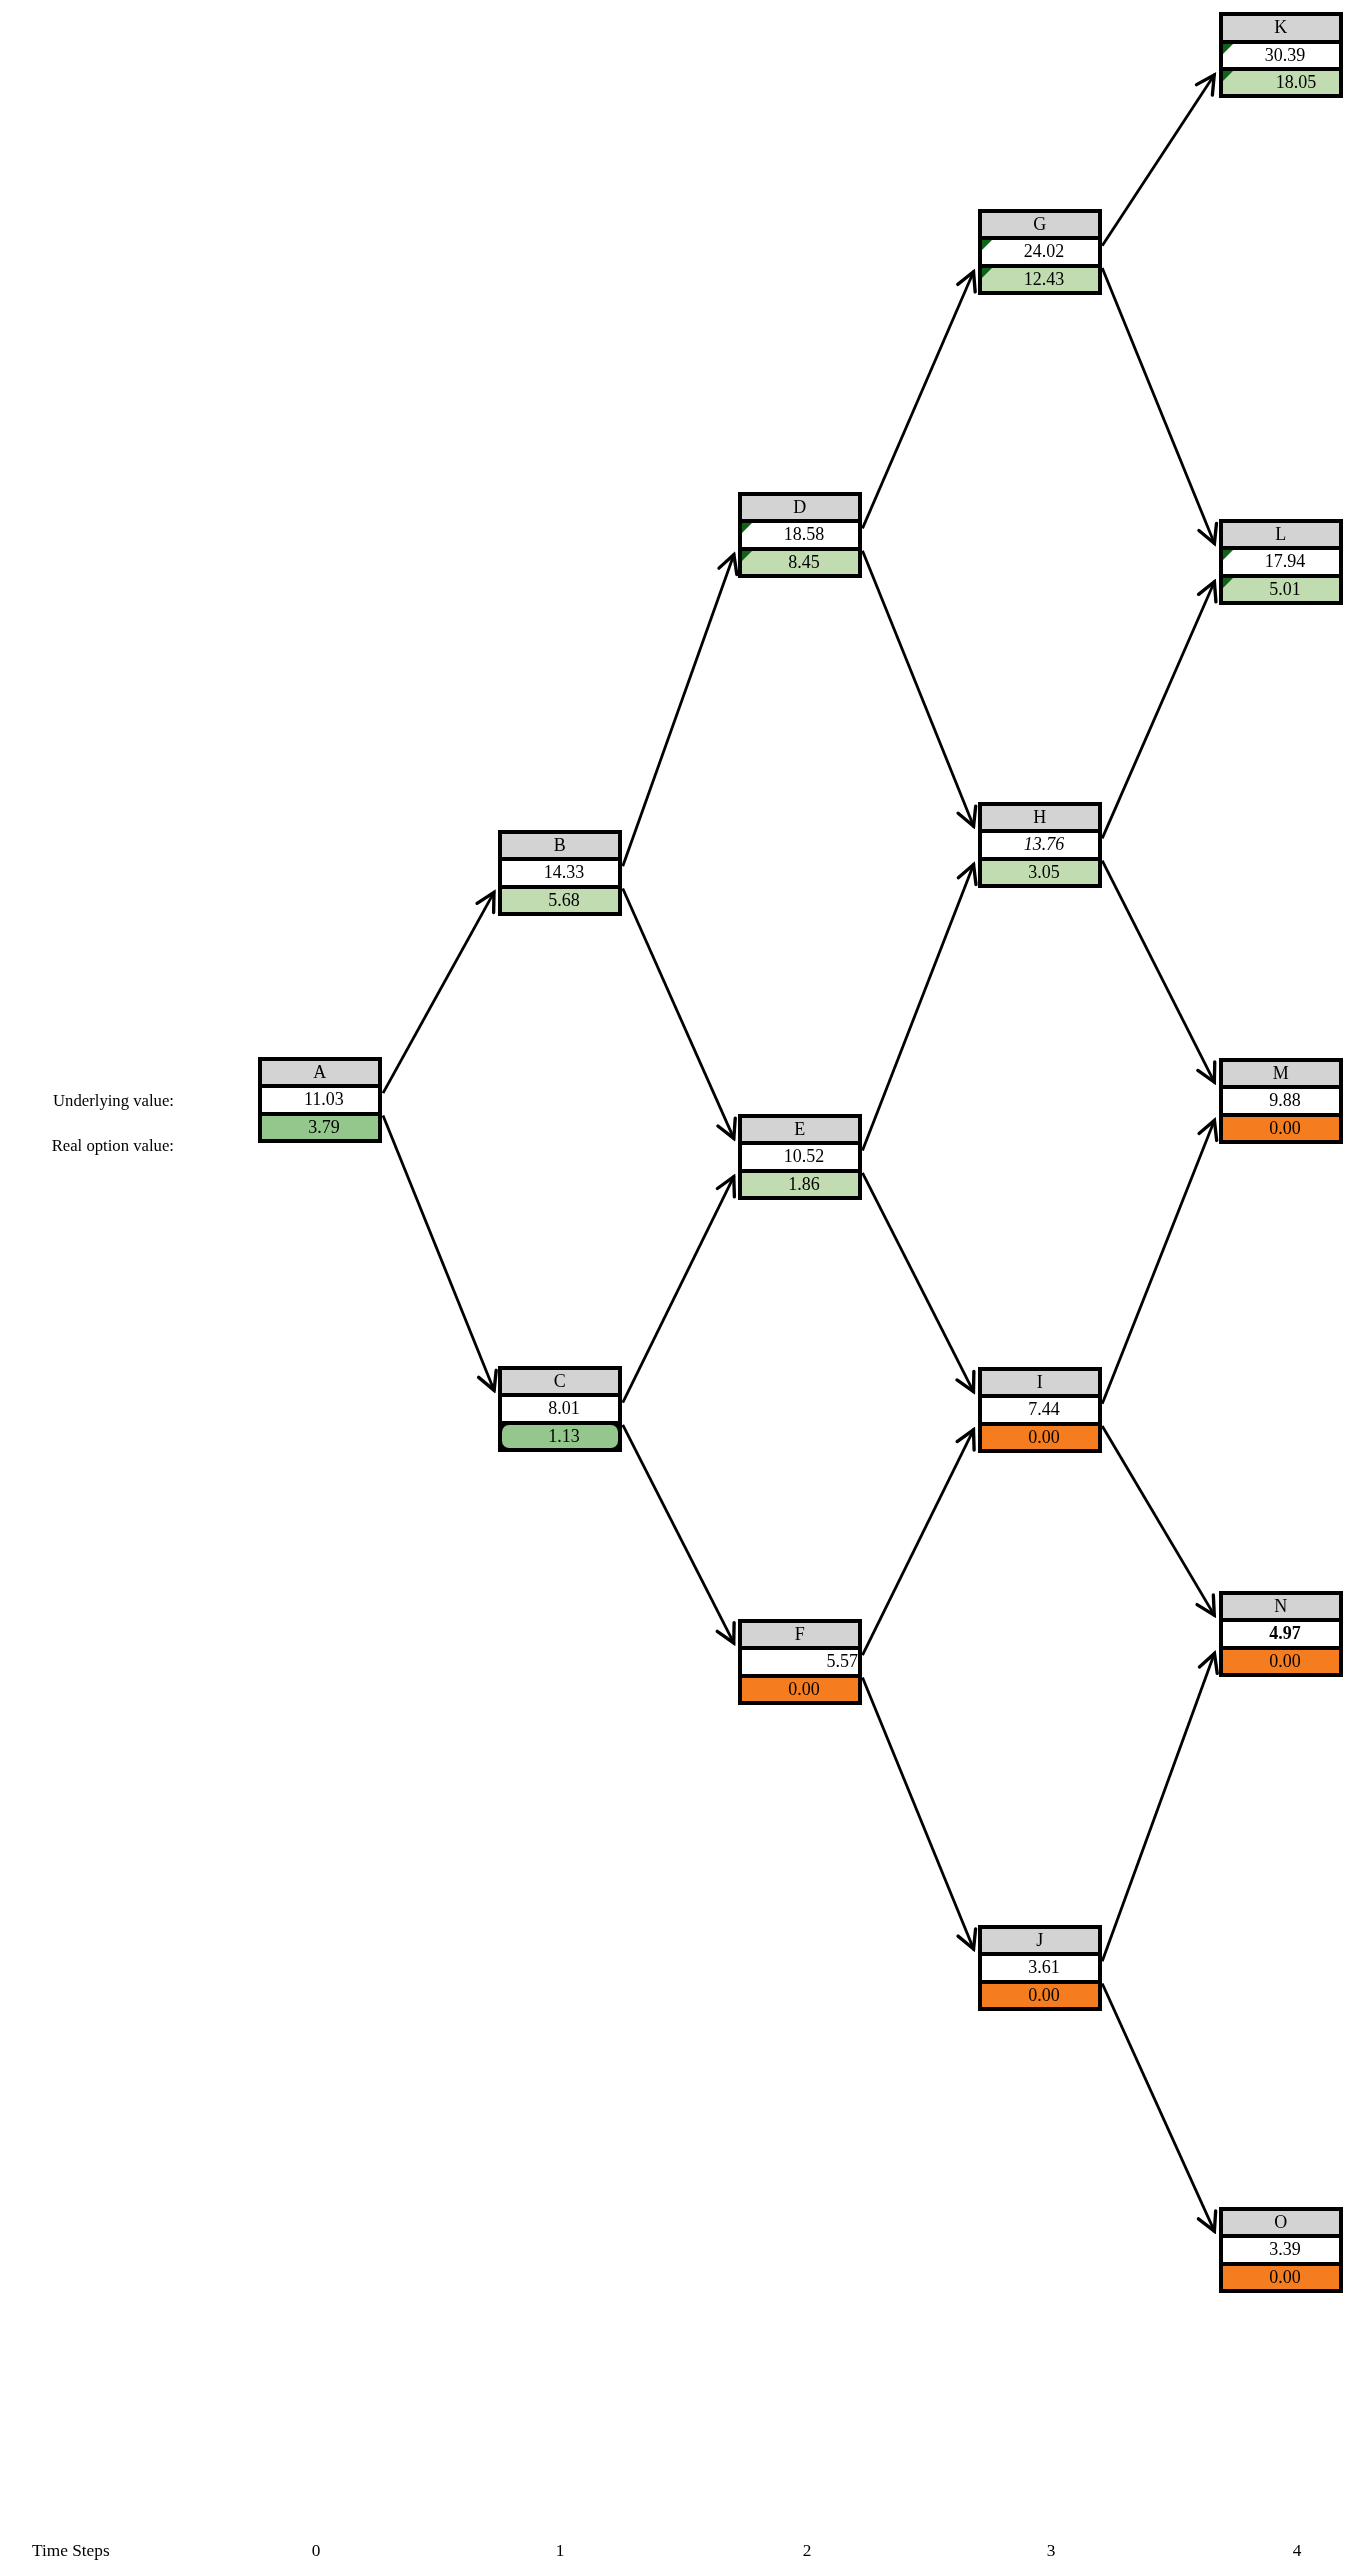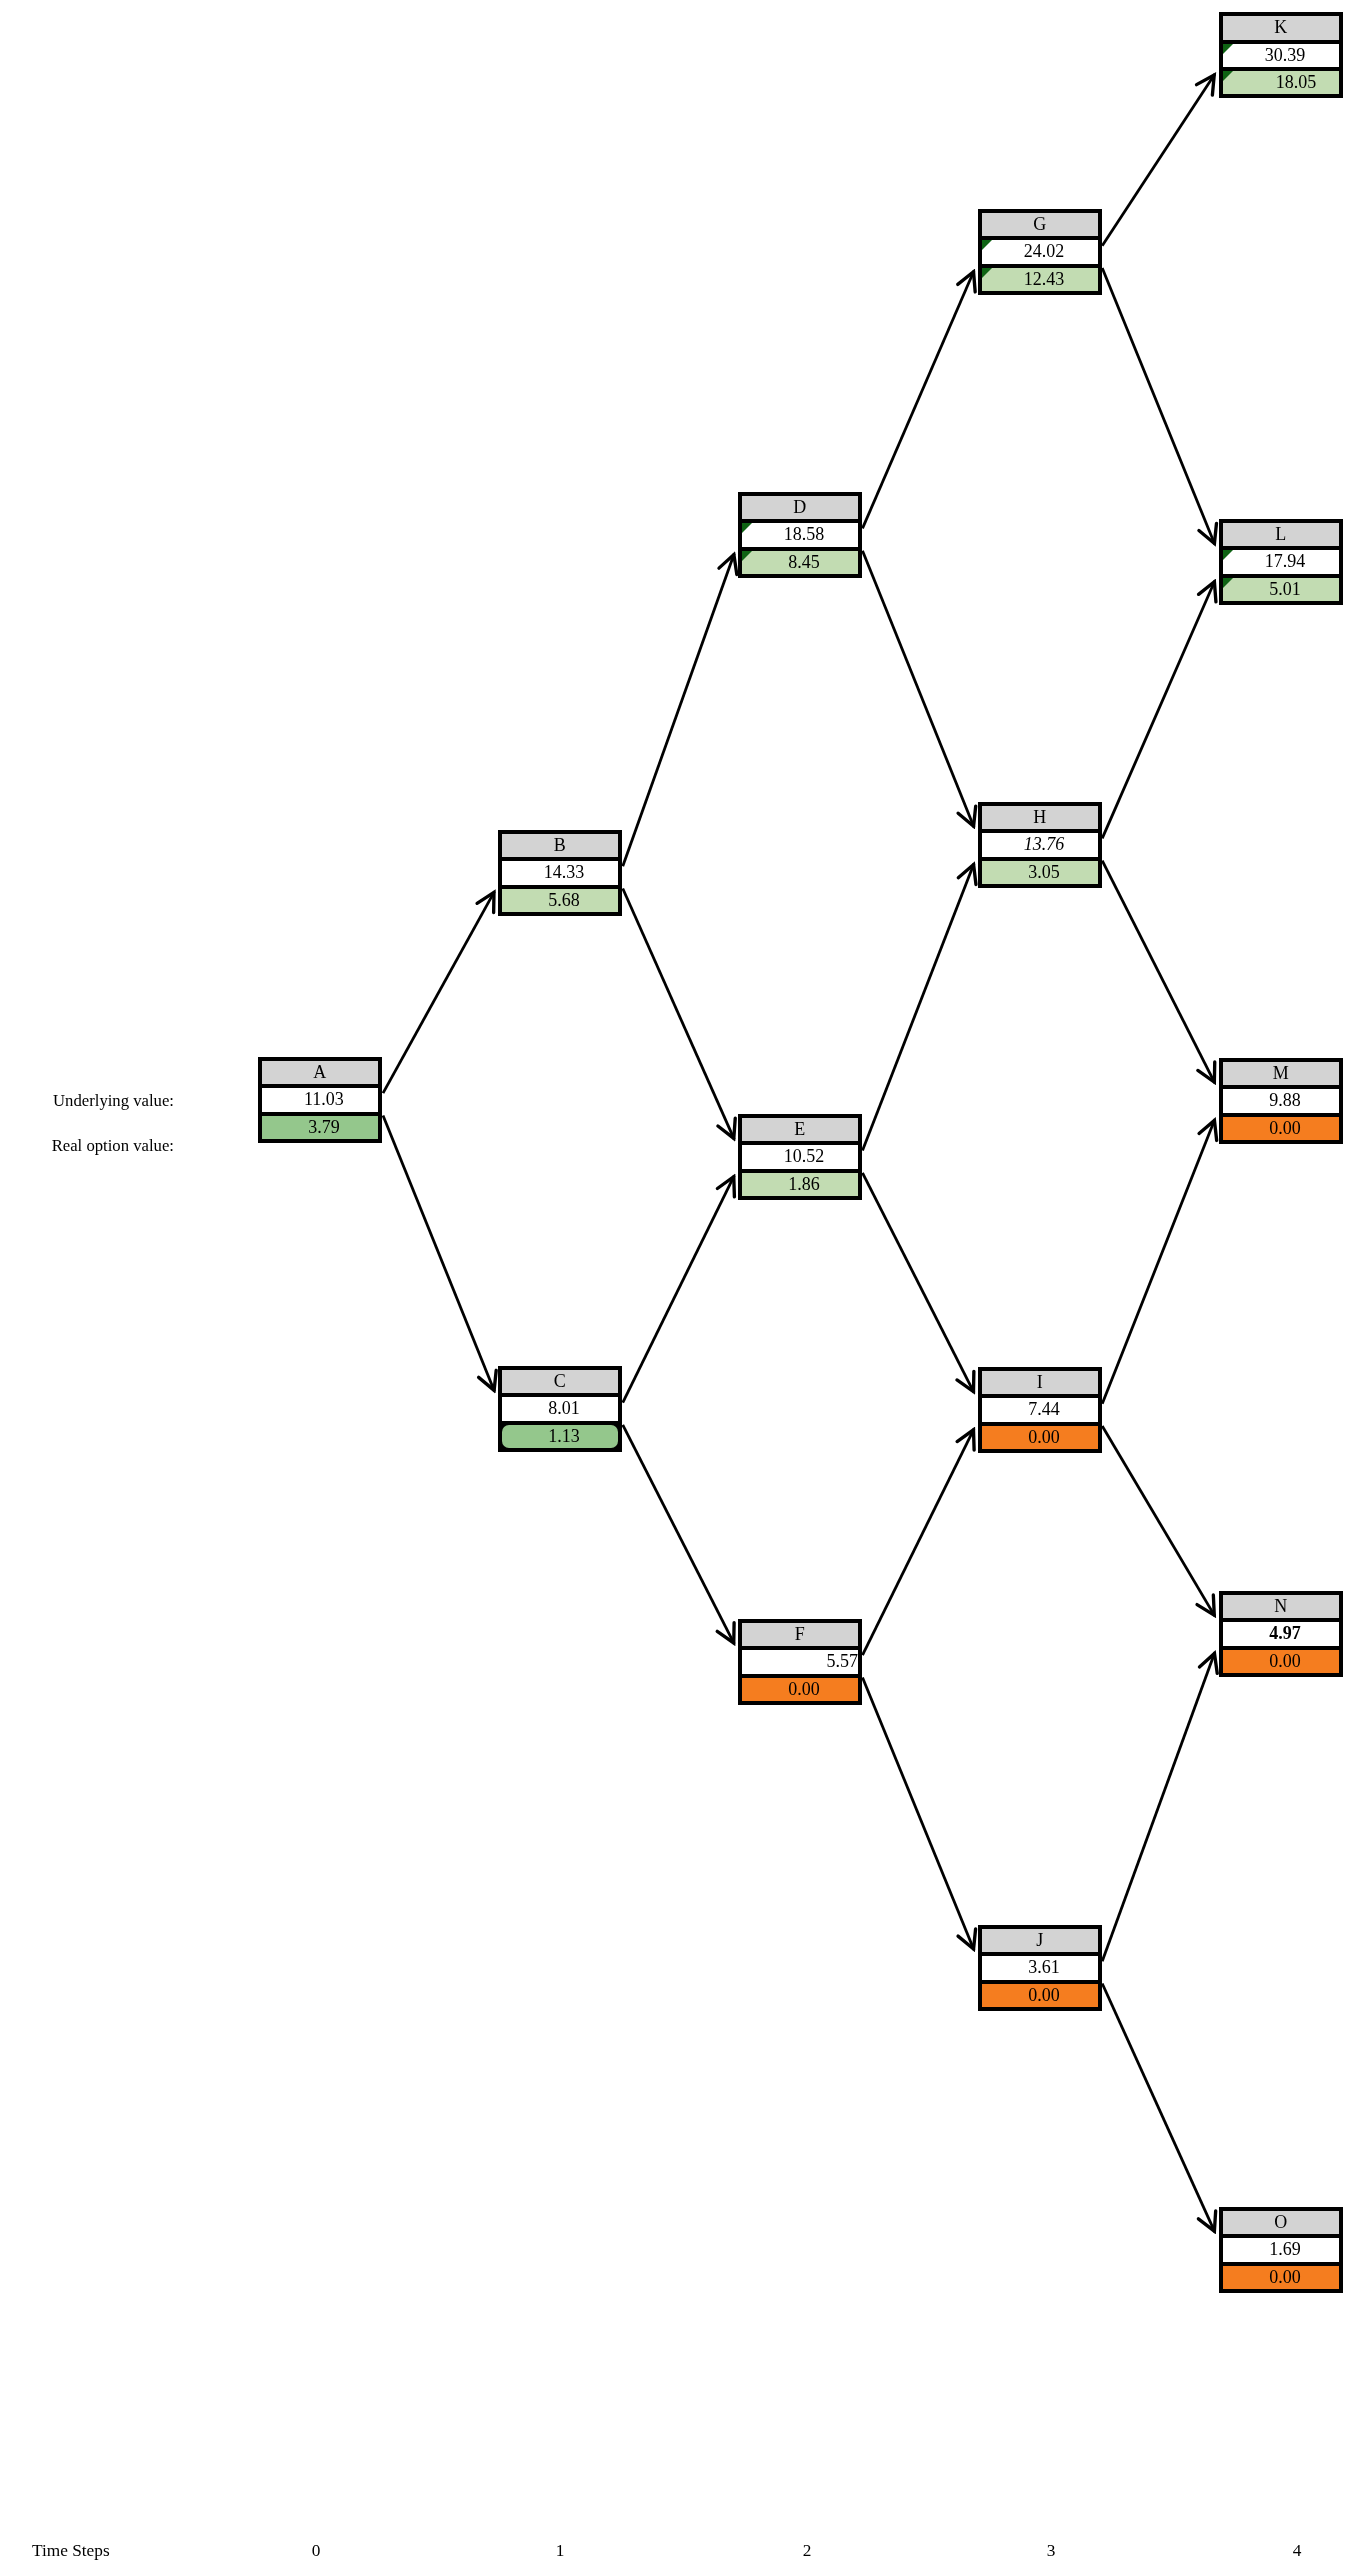--- a/index.html
+++ b/index.html
@@ -155,21 +155,21 @@
         <div class="cell num" style="background: rgb(255, 255, 255);">9.88</div>
         <div class="cell num" style="background: rgb(245, 125, 31);">0.00</div>
       </div>
       <div class="node" style="left: 1219px; top: 1591px;">
         <div class="cell hdr" style="background: rgb(211, 211, 211);">N</div>
         <div class="cell num" style="background: rgb(255, 255, 255); font-weight: bold;">4.97</div>
         <div class="cell num" style="background: rgb(245, 125, 31);">0.00</div>
       </div>
       <div class="node" style="left: 1219px; top: 2207px;">
         <div class="cell hdr" style="background: rgb(211, 211, 211);">O</div>
-        <div class="cell num" style="background: rgb(255, 255, 255);">1.69</div>
+        <div class="cell num" style="background: rgb(255, 255, 255);">3.39</div>
         <div class="cell num" style="background: rgb(245, 125, 31);">0.00</div>
       </div>
     </div>
 
   <div class="side-label" id="underlying-label" style="top: 1089px;">Underlying value:</div>
   <div class="side-label" id="option-label" style="top: 1116px; margin-top: 18px;">Real option value:</div>
 
   <div class="axis-title" style="left:32px;top:2539px;">Time Steps</div>
   <div class="axis-tick" style="left:316px;top:2539px;">0</div>
   <div class="axis-tick" style="left:560px;top:2539px;">1</div>

